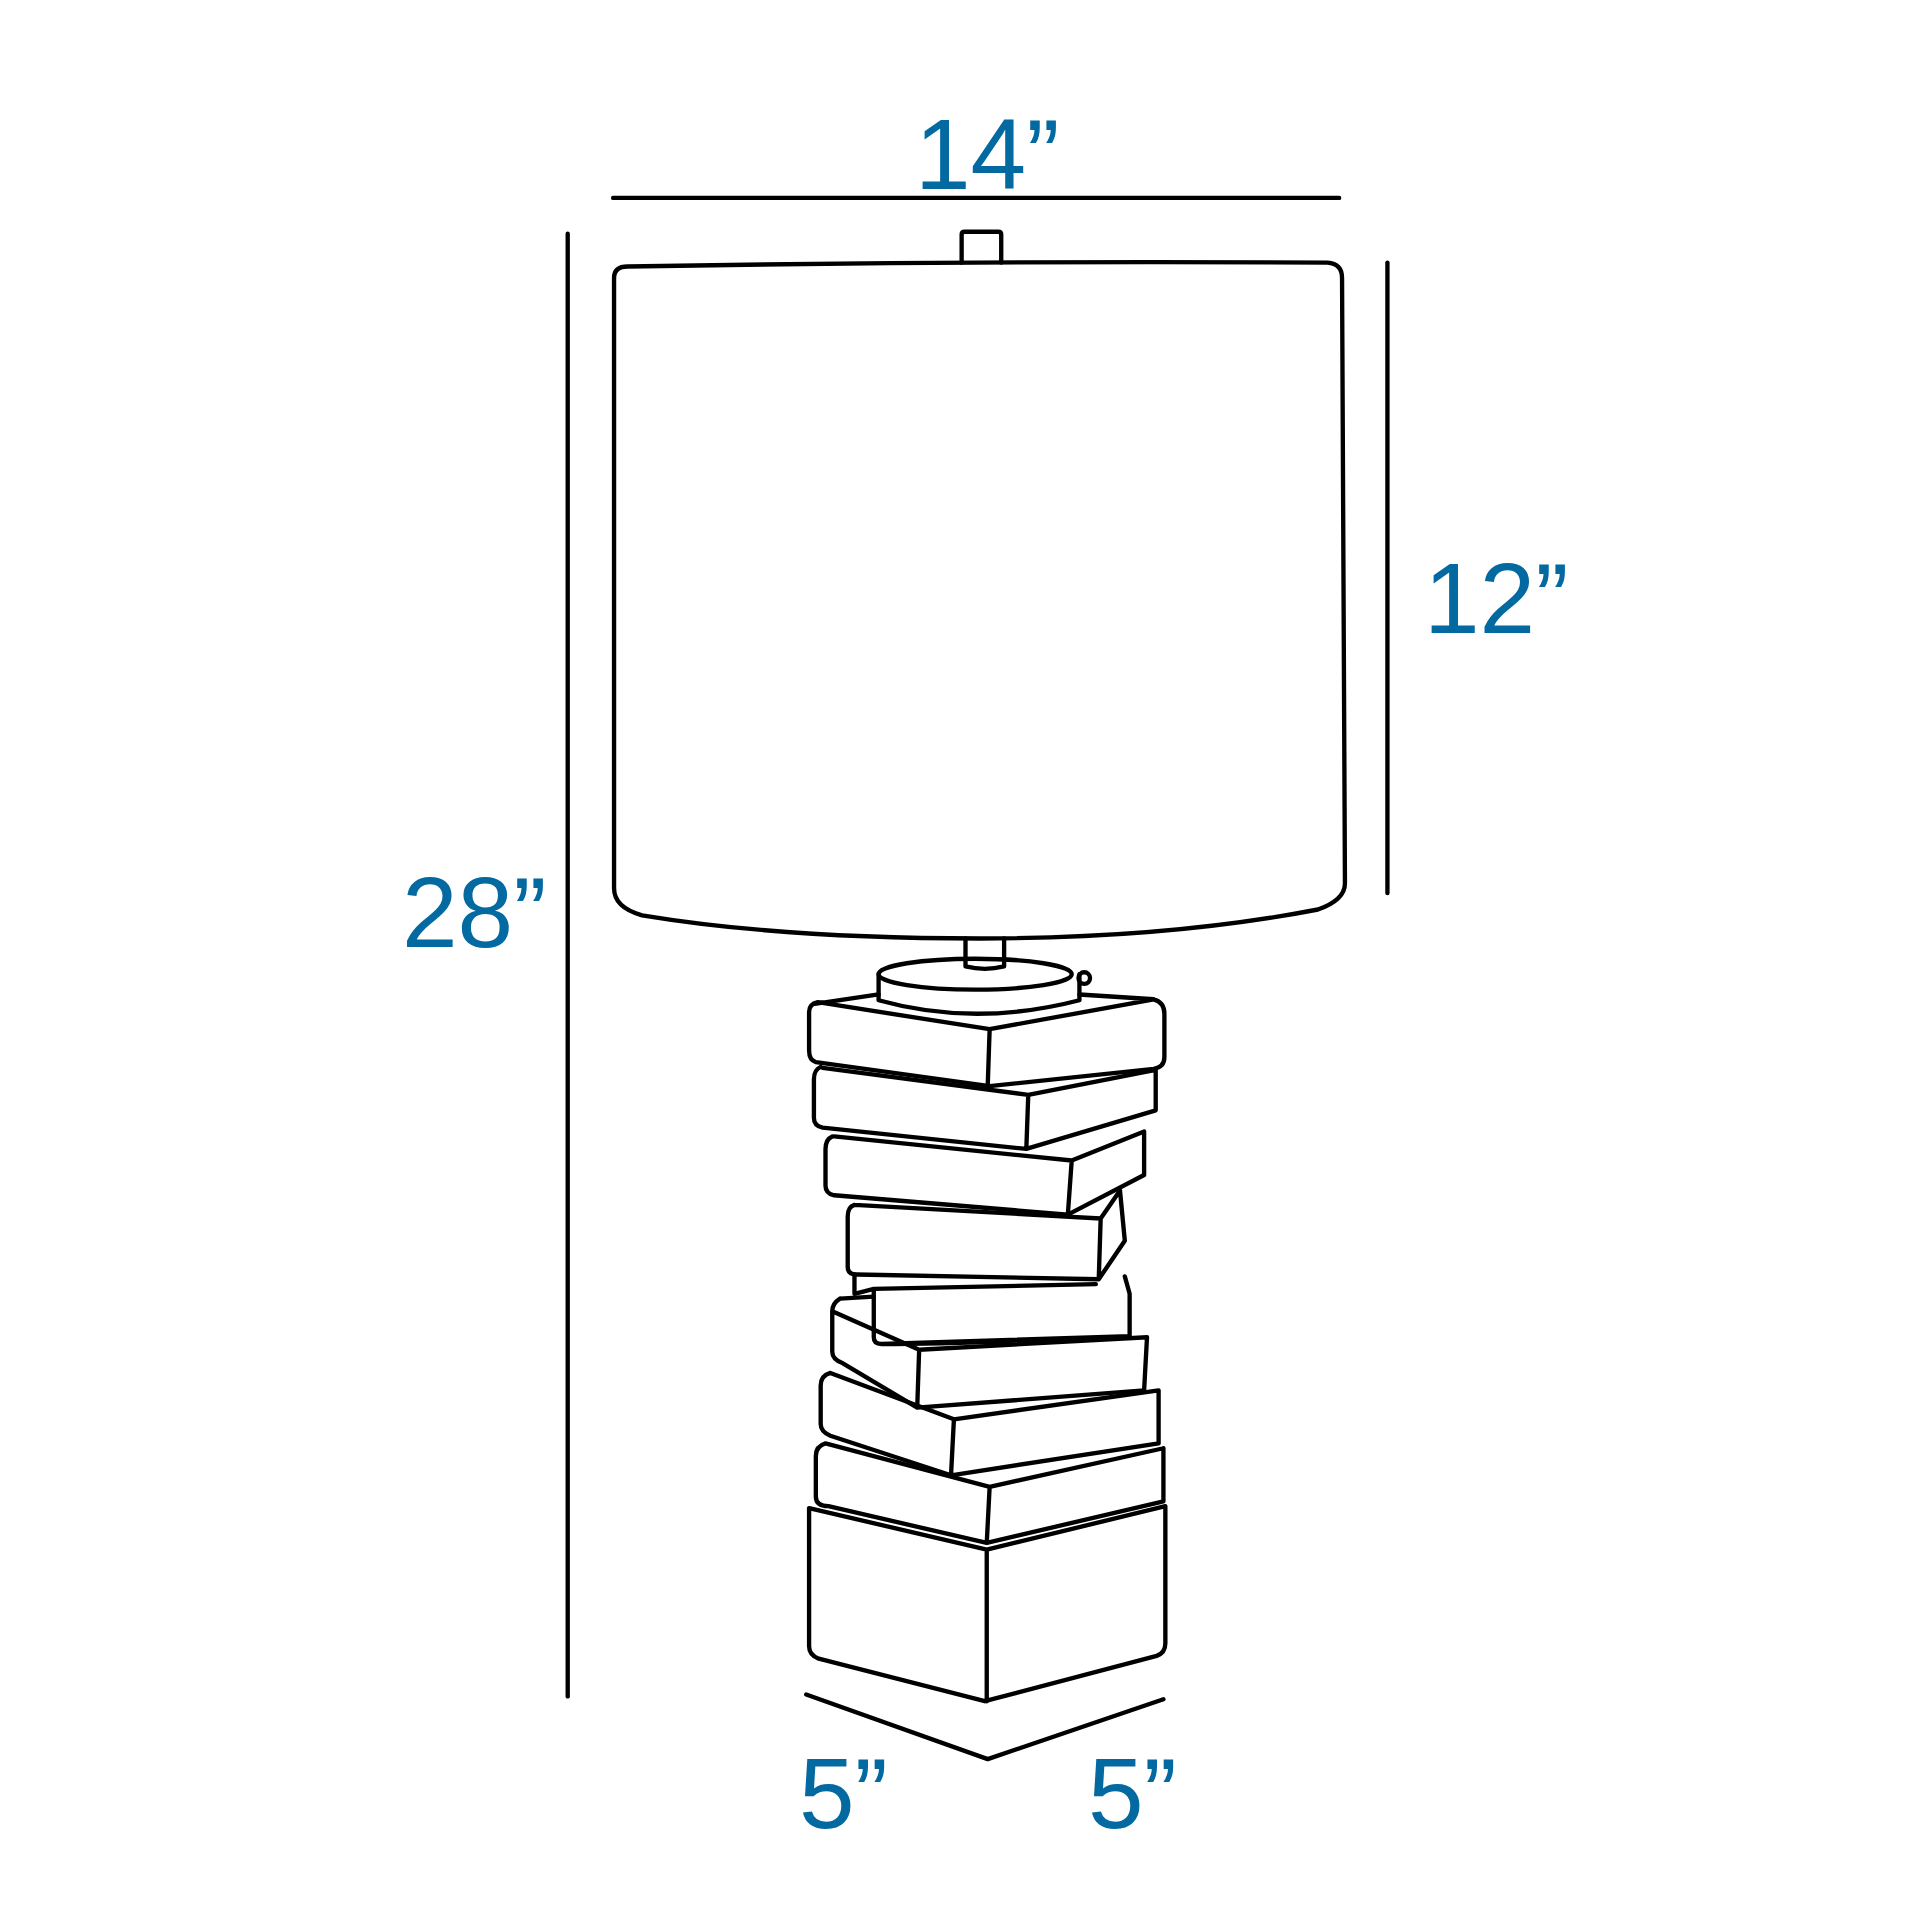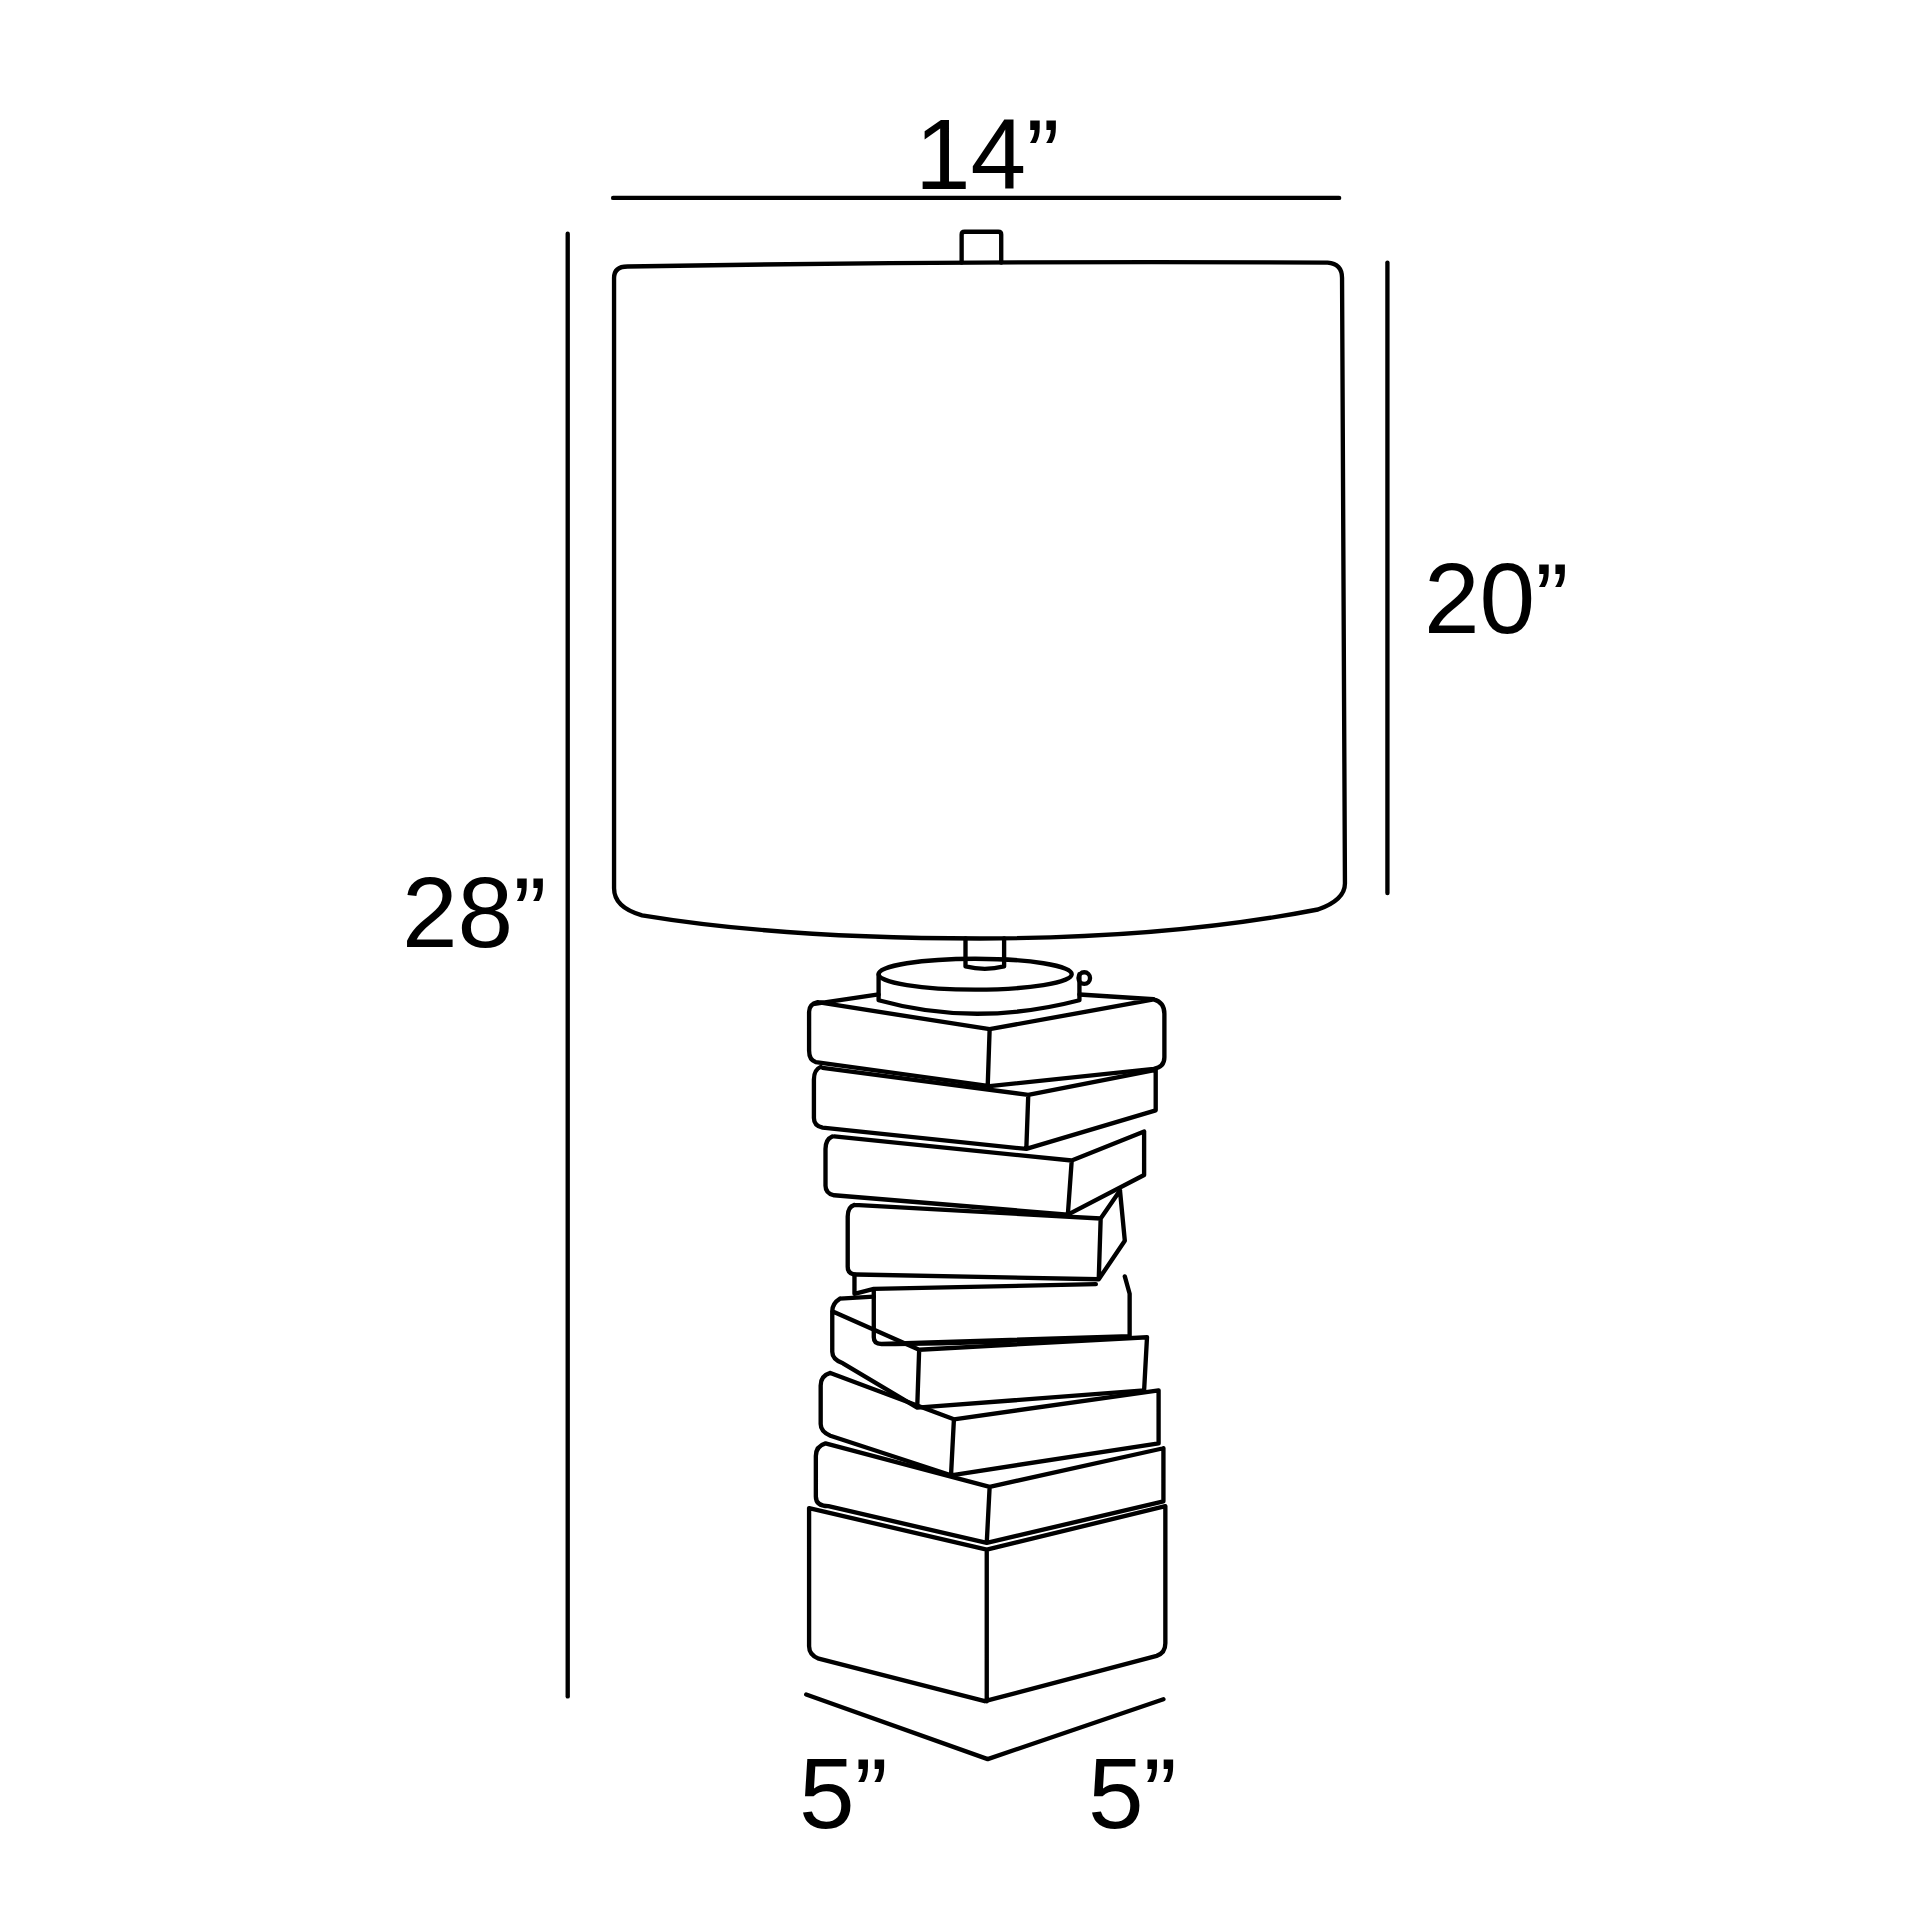--- a/index.html
+++ b/index.html
@@ -1,26 +1,26 @@
 <!DOCTYPE html>
 <html><head>
 <meta charset="utf-8">
 <style>
   html, body { margin: 0; padding: 0; background: #ffffff; }
   body { width: 1931px; height: 1931px; position: relative; overflow: hidden; font-family: "Liberation Sans", sans-serif; }
   svg.drawing { position: absolute; left: 0; top: 0; }
-  .dim-label { position: absolute; font-family: "Liberation Sans", sans-serif; font-size: 100px; color: #000000; line-height: 1; white-space: nowrap; }
+  .dim-label { position: absolute; font-family: "Liberation Sans", sans-serif; font-size: 100px; color: #0369a1; line-height: 1; white-space: nowrap; }
 </style>
 </head>
 <body>
 
 <div>
 
   <span class="dim-label" style="left:915px; top:104px;">14”</span>
-  <span class="dim-label" style="left:1424px; top:548px;">20”</span>
+  <span class="dim-label" style="left:1424px; top:548px;">12”</span>
   <span class="dim-label" style="left:402px; top:862px;">28”</span>
   <span class="dim-label" style="left:799px; top:1743px;">5”</span>
   <span class="dim-label" style="left:1088px; top:1743px;">5”</span>
 
   <svg class="drawing" width="1931" height="1931" viewBox="0 0 2000 2000" fill="none" stroke="#000" stroke-width="4.5" stroke-linejoin="round" stroke-linecap="round">
 
     <line x1="635" y1="205" x2="1387" y2="205"></line>
     <line x1="1437" y1="272" x2="1437" y2="925"></line>
     <line x1="588" y1="242" x2="588" y2="1757"></line>
     <polyline points="835,1755 1023,1822 1205,1760"></polyline>

